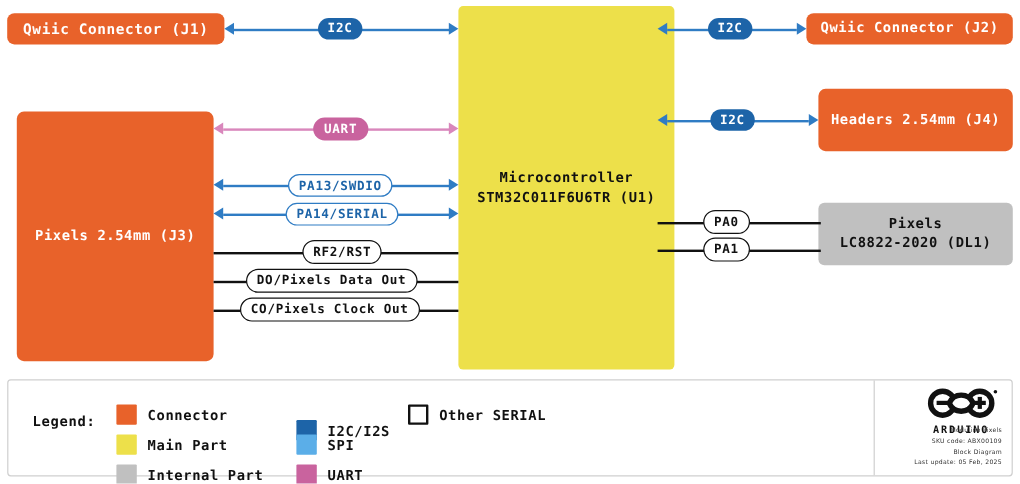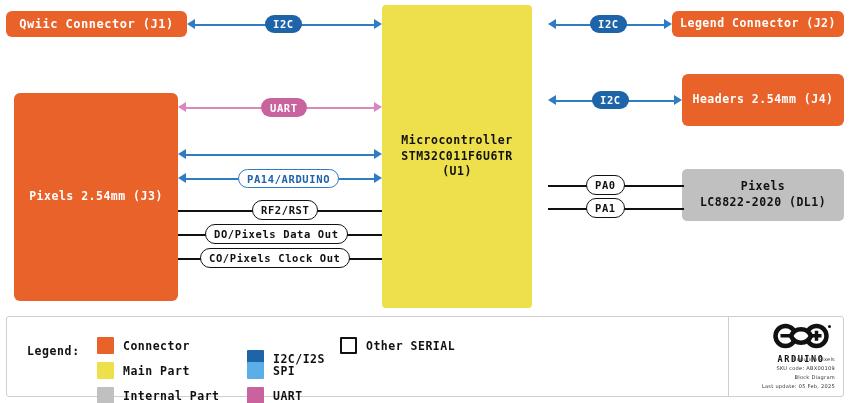--- a/index.html
+++ b/index.html
@@ -15,21 +15,21 @@
         text-align:center;color:#ffffff;font-weight:700;
         letter-spacing:0.5px;line-height:1.35;}
   .node.connector{background:#E8622A;}
   .node.mainpart{background:#EDE04A;color:#111;}
   .node.internal{background:#C0C0C0;color:#111;}
 
   .j1{left:6px;top:11px;width:181px;height:26px;font-size:12px;}
   .j2{left:672px;top:11px;width:172px;height:26px;font-size:11.5px;}
   .j3{left:14px;top:93px;width:164px;height:208px;font-size:11.5px;}
   .j4{left:682px;top:74px;width:162px;height:52px;font-size:11.5px;}
-  .u1{left:382px;top:5px;width:150px;height:303px;font-size:11.5px;
+  .u1{left:382px;top:5px;width:180px;height:303px;font-size:11.5px;
       border-radius:4px;padding:0 6px;}
   .dl1{left:682px;top:169px;width:162px;height:52px;font-size:11.5px;
        border-radius:5px;}
 
   .mcu-lines{display:block;}
 
   
   .pill{position:absolute;box-sizing:border-box;
         display:flex;align-items:center;justify-content:center;
         font-size:10.5px;font-weight:700;letter-spacing:0.6px;
@@ -80,21 +80,21 @@
               font-size:5.1px;line-height:1.75;color:#333;letter-spacing:0.25px;
               font-family:"DejaVu Sans","Liberation Sans",sans-serif;}
 </style>
 </head>
 <body>
 
 <div id="canvas">
 
   <div class="node connector j1">Qwiic Connector (J1)</div>
 
-  <div class="node connector j2">Legend Connector (J2)</div>
+  <div class="node connector j2">Qwiic Connector (J2)</div>
 
   <div class="node connector j3">Pixels 2.54mm (J3)</div>
 
   <div class="node connector j4">Headers 2.54mm (J4)</div>
 
   <div class="node mainpart u1">
     <div>
       <span class="mcu-lines">Microcontroller</span>
       <span class="mcu-lines">STM32C011F6U6TR (U1)</span>
     </div>
@@ -123,25 +123,26 @@
   <div class="pill solid-i2c" style="left:592px;top:91px;">I2C</div>
 
   <div class="wire w-pink" style="left:186px;top:107px;width:189px;"></div>
   <div class="arrow left ar-pink" style="left:178px;top:102px;"></div>
   <div class="arrow right ar-pink" style="left:374px;top:102px;"></div>
   <div class="pill solid-uart" style="left:261px;top:98px;">UART</div>
 
   <div class="wire w-blue" style="left:186px;top:154px;width:189px;"></div>
   <div class="arrow left ar-blue" style="left:178px;top:149px;"></div>
   <div class="arrow right ar-blue" style="left:374px;top:149px;"></div>
+  <div class="pill outline-blue" style="left:240px;top:145px;">PA13/SWDIO</div>
 
   <div class="wire w-blue" style="left:186px;top:178px;width:189px;"></div>
   <div class="arrow left ar-blue" style="left:178px;top:173px;"></div>
   <div class="arrow right ar-blue" style="left:374px;top:173px;"></div>
-  <div class="pill outline-blue" style="left:238px;top:169px;">PA14/ARDUINO</div>
+  <div class="pill outline-blue" style="left:238px;top:169px;">PA14/SERIAL</div>
 
   <div class="wire w-black" style="left:178px;top:210px;width:204px;"></div>
   <div class="pill outline-black" style="left:252px;top:200px;">RF2/RST</div>
 
   <div class="wire w-black" style="left:178px;top:234px;width:204px;"></div>
   <div class="pill outline-black" style="left:205px;top:224px;">DO/Pixels Data Out</div>
 
   <div class="wire w-black" style="left:178px;top:258px;width:204px;"></div>
   <div class="pill outline-black" style="left:200px;top:248px;">CO/Pixels Clock Out</div>
 

